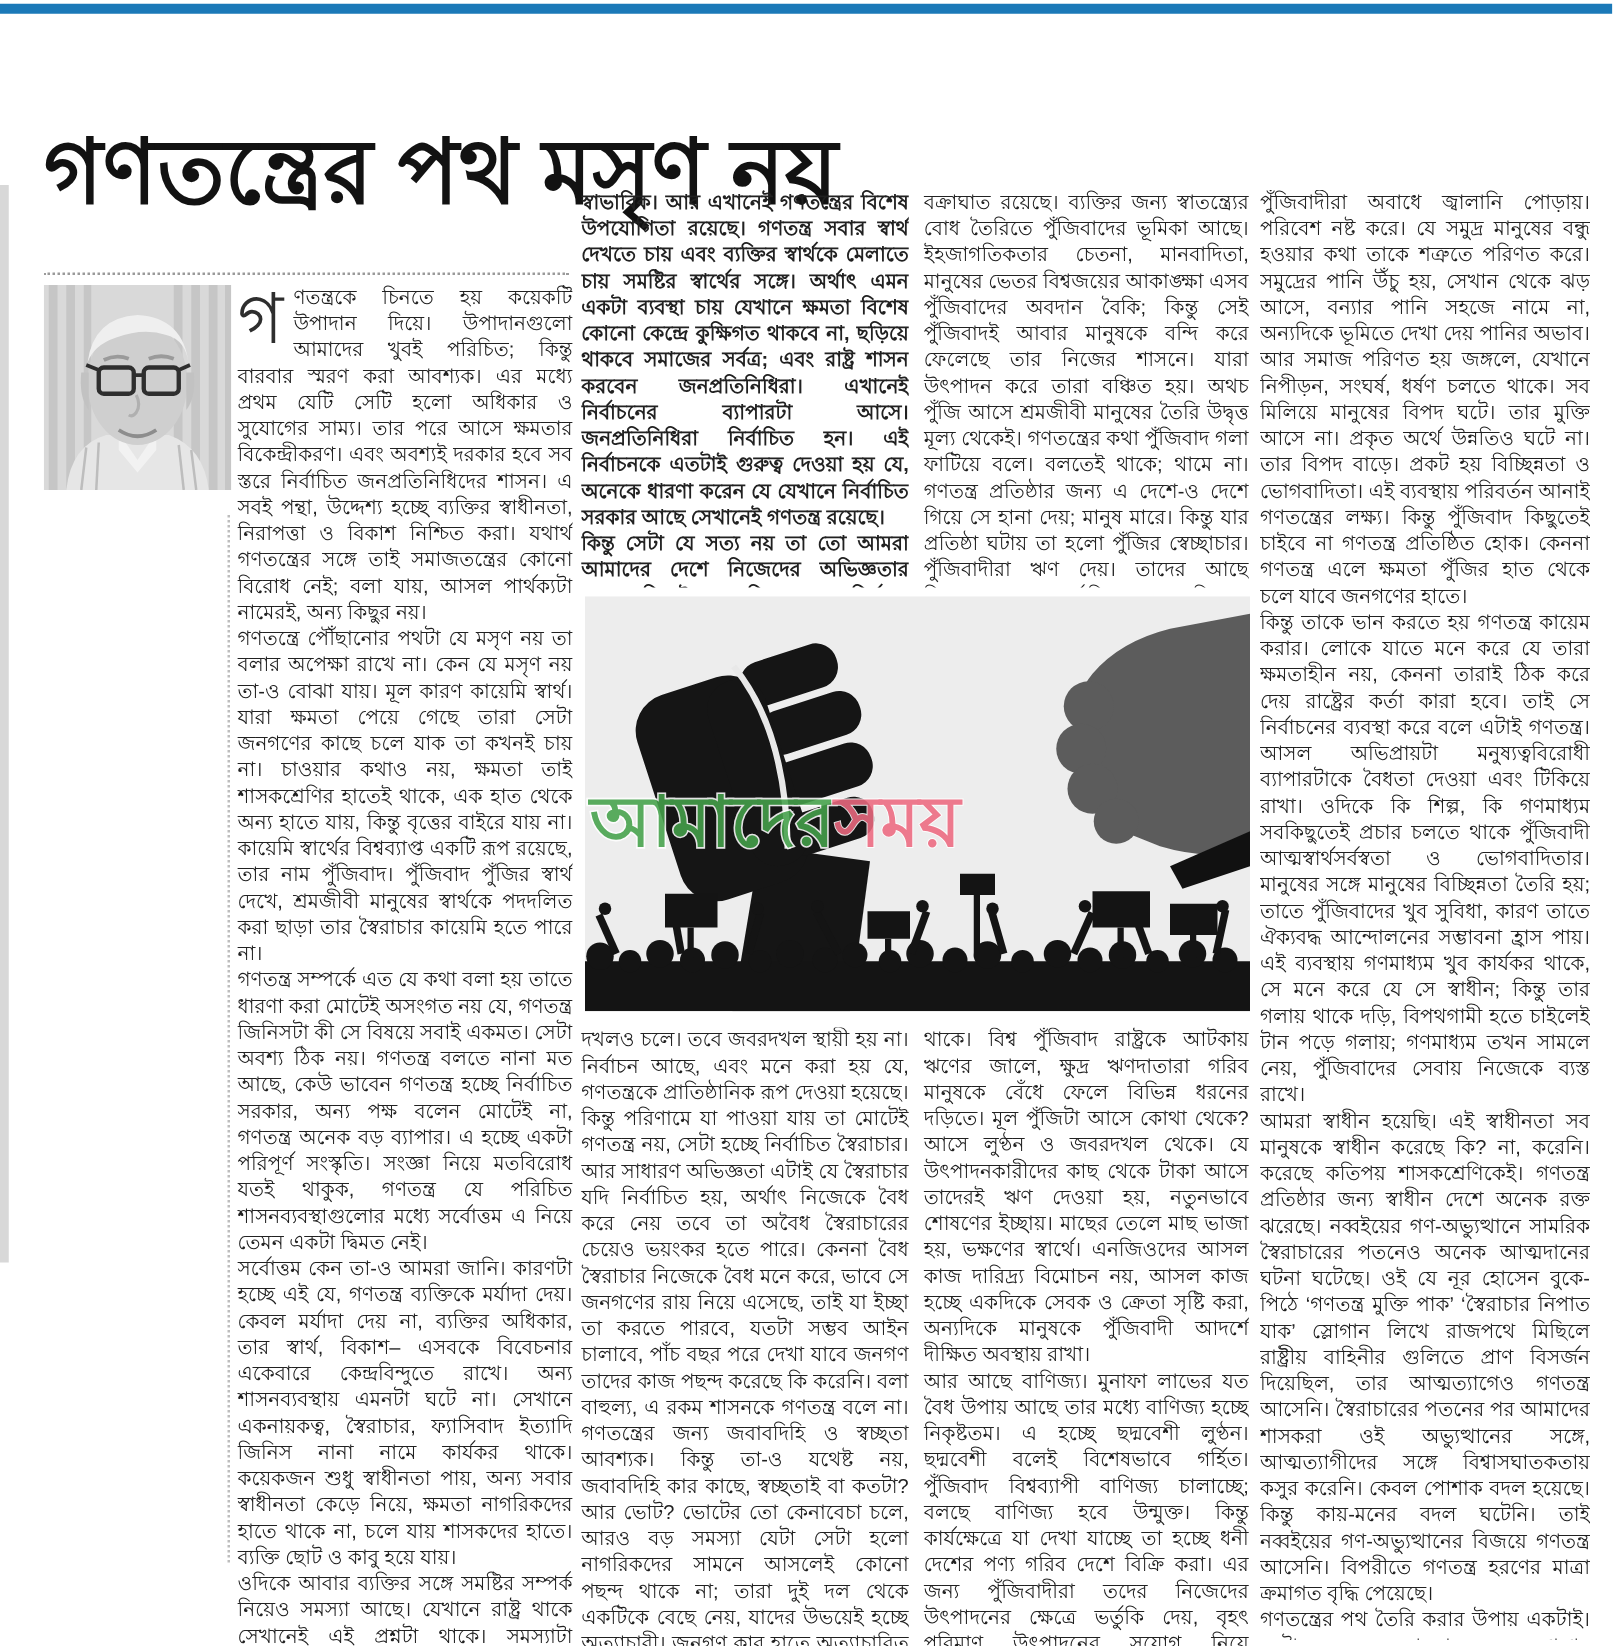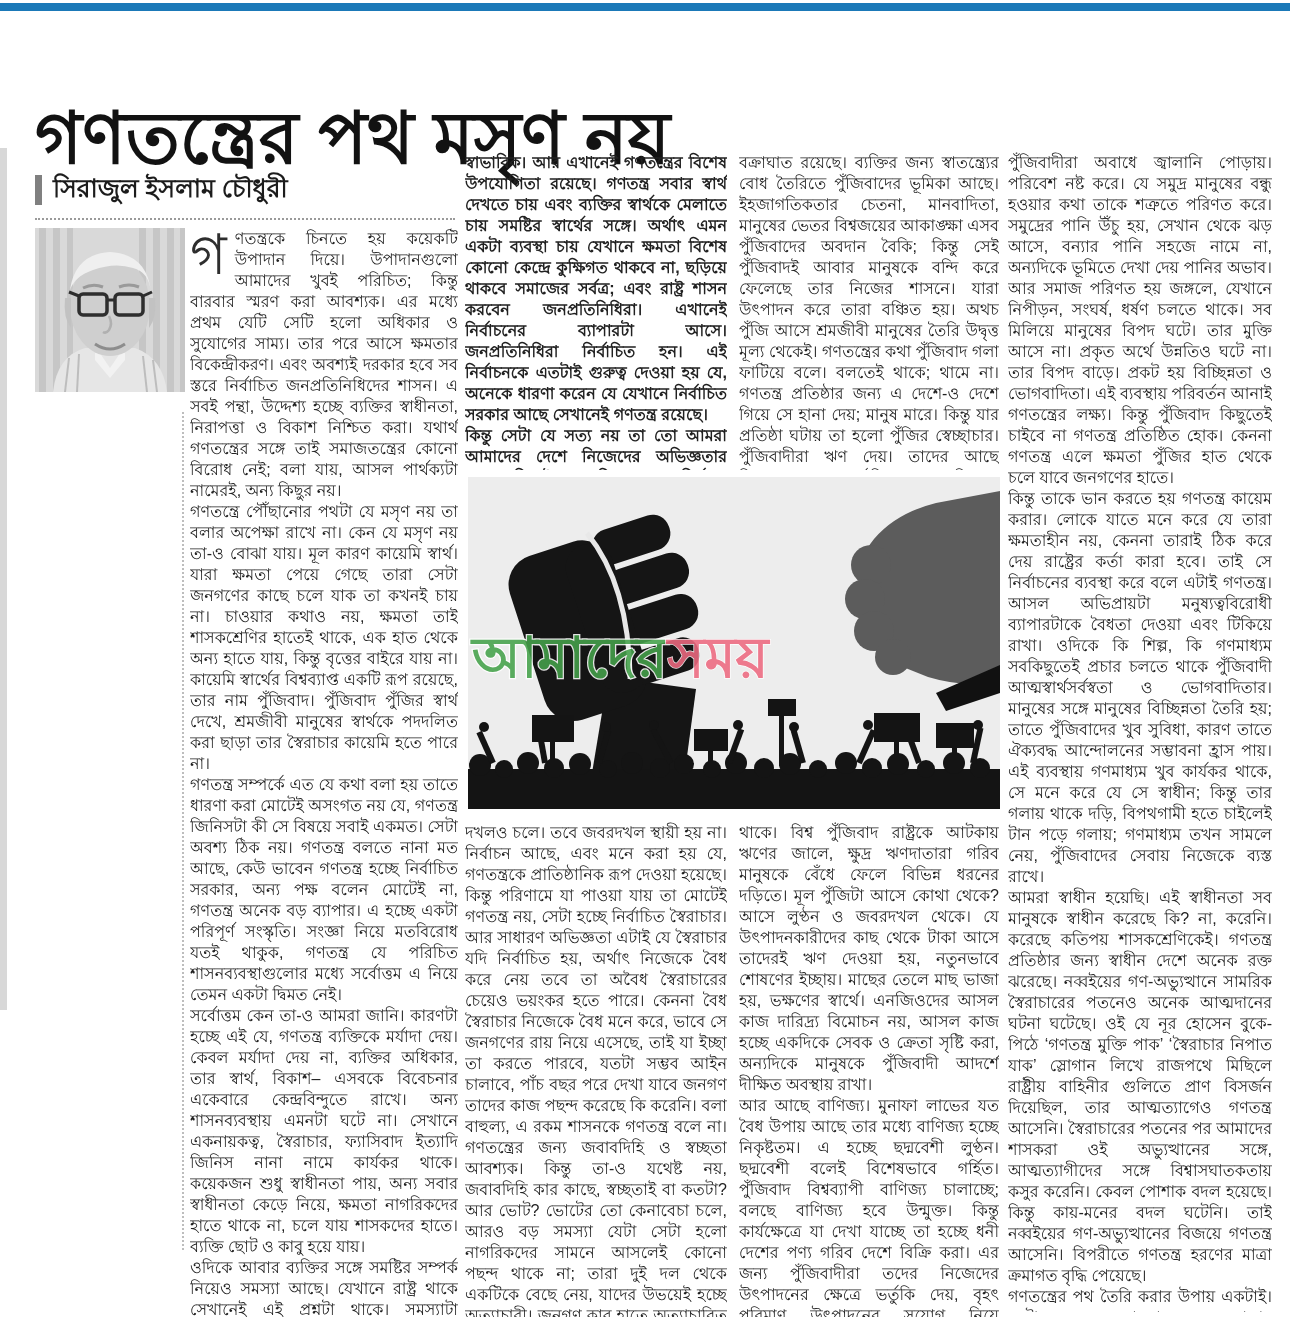--- a/index.html
+++ b/index.html
@@ -39,24 +39,20 @@
 </style>
 </head>
 <body>
 
 <div class="page">
 
   <div class="topbar"></div>
 
   <h1 class="headline">গণতন্ত্রের পথ মসৃণ নয়</h1>
 
-  <div class="byline-row">
-    <span class="byline-bar"></span>
-    <span class="byline-name">সিরাজুল ইসলাম চৌধুরী</span>
-  </div>
   <div class="byline-rule"></div>
 
   <div class="left-rail"></div>
 
   <div class="photo">
     <svg width="150" height="164" viewBox="0 0 150 164" xmlns="http://www.w3.org/2000/svg">
       <rect width="150" height="164" fill="#d9d9d9"></rect>
       <g fill="#c6c6c6">
         <rect x="4" width="7" height="164"></rect>
           <rect x="18" width="7" height="164"></rect>

